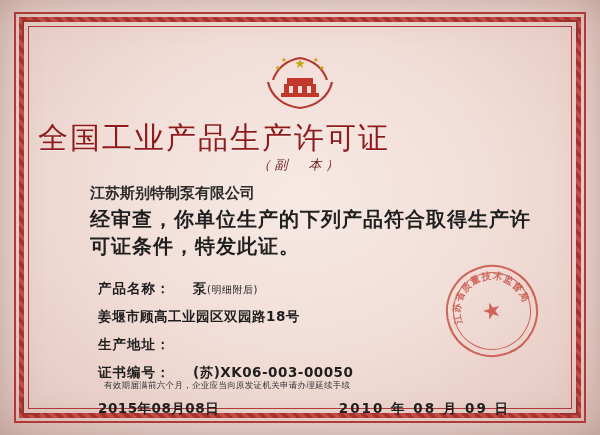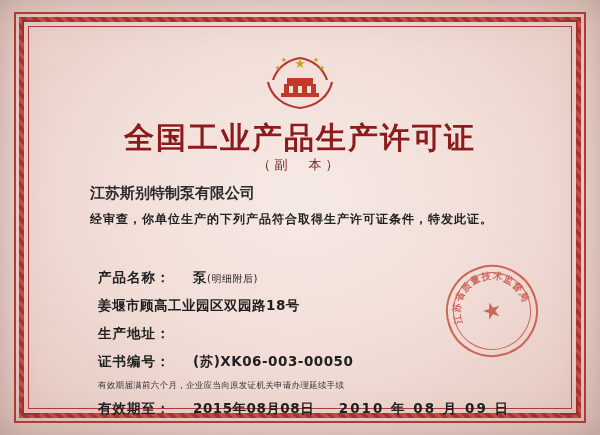--- a/index.html
+++ b/index.html
@@ -45,61 +45,61 @@
   }
 
   
   .emblem{
     position:absolute;left:50%;top:14px;transform:translateX(-50%);
     width:74px;height:62px;
   }
 
   
   .title{
-    position:absolute;top:82px;left:0;right:0;text-align:center;
+    position:absolute;top:82px;left:0;right:0;text-align:left;
     font-family:"DejaVu Sans", sans-serif;
-    font-size:30px;font-weight:bold;color:#8e1b1b;
+    font-size:30px;font-weight:normal;color:#8e1b1b;
     letter-spacing:2px;
     text-shadow:0 1px 0 rgba(255,255,255,.4);
   }
   .subtitle{
     position:absolute;top:120px;left:0;right:0;text-align:center;
-    font-size:13px;color:#6f2020;letter-spacing:4px;
+    font-size:13px;color:#6f2020;letter-spacing:4px;font-style:italic;
   }
 
   
   .org{
     position:absolute;top:148px;left:52px;
     font-size:15px;font-weight:bold;color:#2b2b2b;
   }
   .para{
     position:absolute;top:170px;left:52px;right:30px;
-    font-size:12px;font-weight:bold;color:#1f1f1f;
+    font-size:20px;font-weight:bold;color:#1f1f1f;
     line-height:27px;letter-spacing:1px;
   }
 
   .fields{
-    position:absolute;top:233px;left:60px;right:30px;
+    position:absolute;top:244px;left:60px;right:30px;
     font-size:13.5px;color:#1f1f1f;
   }
   .row{display:flex;align-items:baseline;margin-bottom:10px;}
   .lbl{width:95px;flex:0 0 95px;font-weight:bold;letter-spacing:1px;}
   .val{font-weight:bold;letter-spacing:.5px;}
   .val .small{font-weight:normal;font-size:10px;}
 
   .daterow{
     position:absolute;top:316px;left:60px;right:26px;
     display:flex;align-items:baseline;justify-content:space-between;
     font-size:13.5px;color:#1f1f1f;
   }
   .daterow .left{display:flex;align-items:baseline;}
   .daterow .right{font-weight:bold;letter-spacing:2px;padding-right:26px;margin-top:48px;}
 
   .footnote{
-    position:absolute;top:344px;left:60px;
+    position:absolute;top:344px;left:66px;
     font-size:8.5px;color:#333;letter-spacing:.3px;
   }
 
   
   .seal{
     position:absolute;right:24px;bottom:42px;
     width:92px;height:92px;
     transform:rotate(-18deg);
     opacity:.72;
   }
@@ -173,21 +173,20 @@
         <div class="lbl">生产地址：</div>
       </div>
       <div class="row">
         <div class="lbl">证书编号：</div>
         <div class="val">(苏)XK06-003-00050</div>
       </div>
     </div>
 
     <div class="daterow">
       <div class="left">
-        <div class="lbl">有效期至：</div>
         <div class="val">2015年08月08日</div>
       </div>
       <div class="right">
         <span>2010</span>
         <span>年</span>
         <span>08</span>
         <span>月</span>
         <span>09</span>
         <span>日</span>
       </div>

